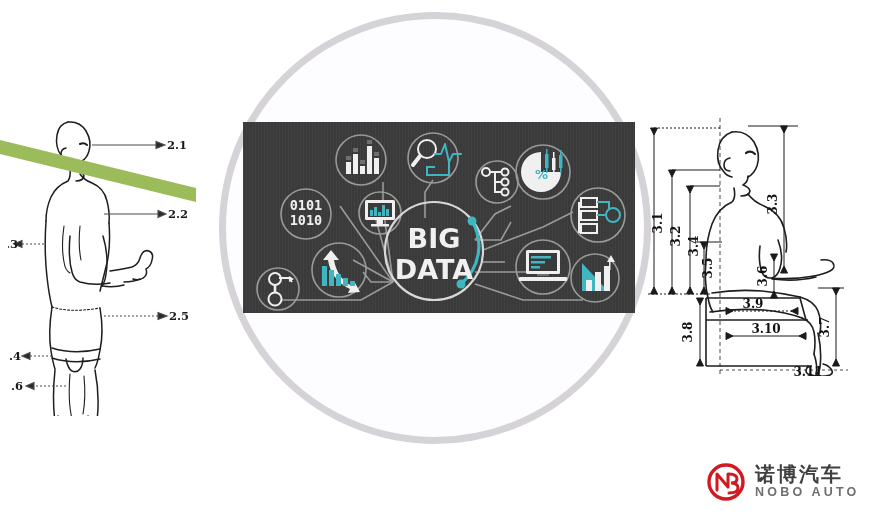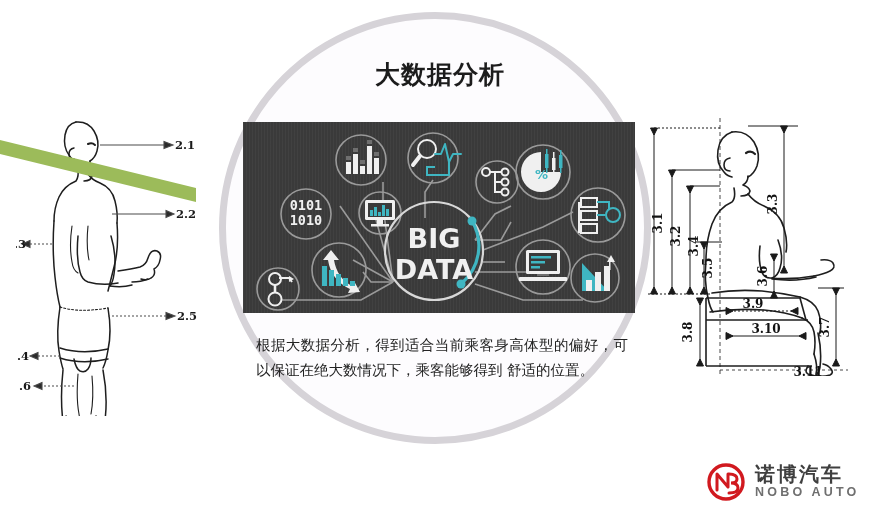--- a/index.html
+++ b/index.html
@@ -44,21 +44,21 @@
 
   
   .body-text{
     position:absolute;left:256px;top:333px;width:372px;
     font-size:14.5px;line-height:25px;color:#232323;
     font-family:"DejaVu Sans","Liberation Sans",sans-serif;
     text-align:justify;
   }
 
   
-  .fig-left{position:absolute;left:16px;top:86px;width:200px;height:330px;}
+  .fig-left{position:absolute;left:8px;top:86px;width:200px;height:330px;}
   .fig-right{position:absolute;left:648px;top:108px;width:241px;height:268px;}
   .fig-left svg,.fig-right svg{display:block;}
 
   
   .green-band{
     position:absolute;left:0px;top:132px;width:200px;height:80px;
     pointer-events:none;
   }
 
   
@@ -153,21 +153,20 @@
   </div>
 
   <div class="green-band">
     <svg width="200" height="80" viewBox="0 0 200 80">
       <polygon points="0,8 196,56 196,70 0,22" fill="#9cbb5a"></polygon>
     </svg>
   </div>
 
   <div class="big-circle"></div>
 
-  <div class="title">大数据分析</div>
 
   <div class="info-panel">
     <svg width="392" height="191" viewBox="0 0 392 191">
       <defs>
         <style>
           .ring{fill:none;stroke:#9a9a9a;stroke-width:1.6;}
           .conn{fill:none;stroke:#9a9a9a;stroke-width:1.6;}
           .wh{fill:#f0f0f0;}
           .te{fill:#3fb6c2;}
           .whs{fill:none;stroke:#f0f0f0;stroke-width:2;}
@@ -326,21 +325,20 @@
         <circle cx="191" cy="129" r="49" fill="none" stroke="#d8d8d8" stroke-width="2.2"></circle>
         <path d="M229 99 a49 49 0 0 1 -10 62" fill="none" stroke="#3fb6c2" stroke-width="3.2" stroke-linecap="round"></path>
         <circle cx="229" cy="99" r="4.5" fill="#3fb6c2"></circle>
         <circle cx="218" cy="162" r="4.5" fill="#3fb6c2"></circle>
         <text x="191" y="126" class="wh" font-family="DejaVu Sans, sans-serif" font-size="27" font-weight="700" text-anchor="middle">BIG</text>
         <text x="191" y="157" class="wh" font-family="DejaVu Sans, sans-serif" font-size="27" font-weight="700" text-anchor="middle">DATA</text>
       </g>
     </svg>
   </div>
 
-  <div class="body-text">根据大数据分析，得到适合当前乘客身高体型的偏好，可以保证在绝大数情况下，乘客能够得到 舒适的位置。</div>
 
   <div class="fig-right">
     <svg width="241" height="268" viewBox="0 0 241 268">
 
       <g fill="none" stroke="#1e1e1e" stroke-width="1.6" stroke-linejoin="round" stroke-linecap="round">
 
         <path d="M84 24 q-12 4 -14 18 q-2 14 6 22 q3 4 8 5"></path>
         <path d="M84 24 q14 -2 22 10 q7 12 3 24 q-3 8 -9 11"></path>
         <path d="M100 68 q0 6 -5 9 q6 2 7 6 q-1 5 -9 5"></path>
         <path d="M82 50 q-6 1 -6 7 q0 6 6 6"></path>

